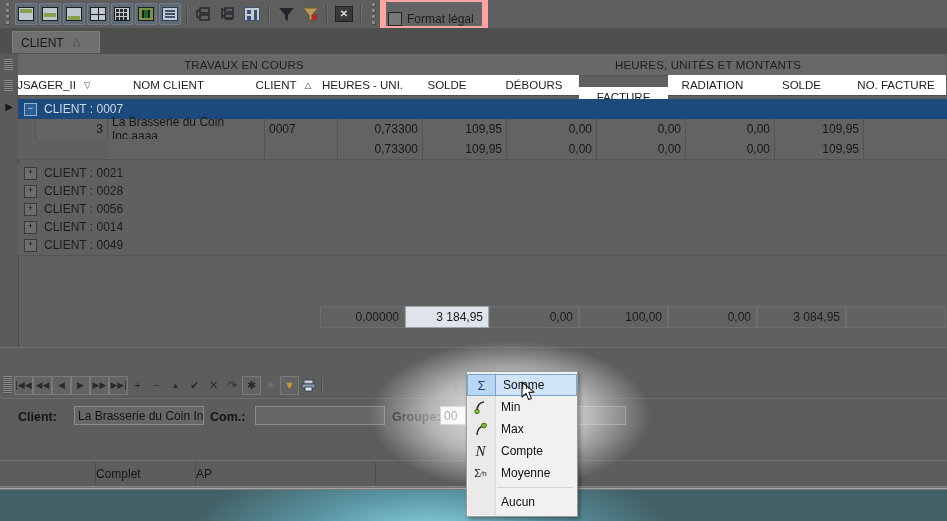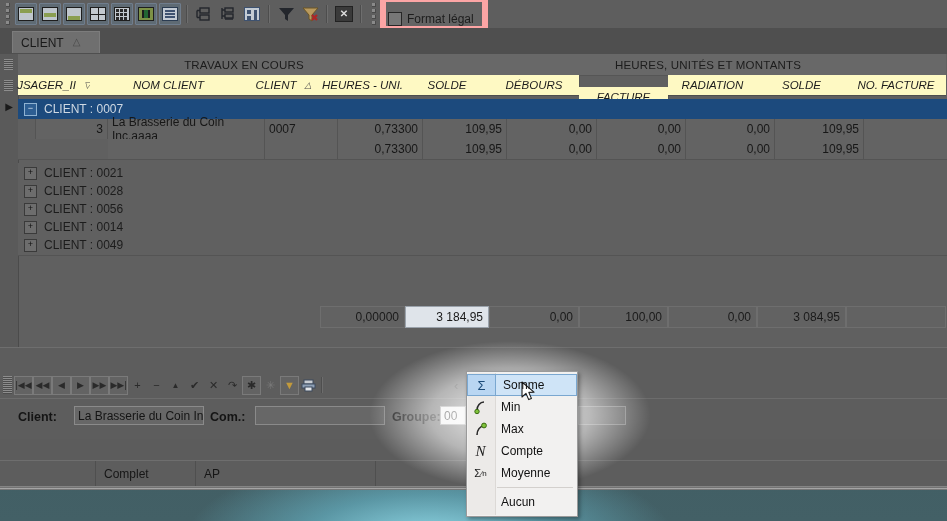--- a/index.html
+++ b/index.html
@@ -83,23 +83,23 @@
       repeating-linear-gradient(to bottom, #8d8d8d 0px,#8d8d8d 1px,#4d4d4d 1px,#4d4d4d 2px);
   }
   .bandhdr {
     position:absolute; height:21px; top:0;
     background:#686868; border-right:1px solid #565656; border-bottom:1px solid #565656;
     display:flex; align-items:center; justify-content:center;
     font-size:11.5px; color:#1c1c1c; letter-spacing:.2px;
   }
   .colhdr {
     position:absolute; height:20px; top:21px;
-    background:#fef9c3; border-right:1px solid #565656; border-bottom:1px solid #4e4e4e;
+    background:#ffffff; border-right:1px solid #565656; border-bottom:1px solid #4e4e4e;
     display:flex; align-items:center; justify-content:center; gap:8px;
-    font-size:11.5px; color:#1c1c1c;font-style:italic;
+    font-size:11.5px; color:#1c1c1c;
   }
   .colhdr .sortglyph { font-size:9px; color:#4a4a4a; }
   .grow { position:absolute; height:20px; left:18px; right:0; display:flex; }
   .grp-row {
     background:#1c4a7d; color:#cfd9e3; font-size:12px;
     display:flex; align-items:center; padding-left:6px; gap:7px;
     border-bottom:1px solid #4d4d4d;
   }
   .grp-row.collapsed { background:#606060; color:#1c1c1c; border-bottom:1px solid #545454; }
   .expander {
@@ -146,21 +146,21 @@
   .fld-input {
     position:absolute; top:7px; height:19px; box-sizing:border-box;
     background:#676767; border:1px solid #8a8a8a;
     font-size:12px; color:#141414;
     display:flex; align-items:center; padding:0 3px; overflow:hidden; white-space:nowrap;
   }
   .fld-input.light { background:#efefef; border:1px solid #9a9a9a; }
   
   #statusbar { position:absolute; left:0; top:460px; width:947px; height:26px; background:#5d5d5d; border-top:1px solid #6e6e6e; }
   .st-seg { position:absolute; top:0; height:25px; display:flex; align-items:center;
-    font-size:12px; color:#161616; padding-left:8px; border-left:1px solid #4f4f4f; box-sizing:border-box;}
+    font-size:12px; color:#161616; border-left:1px solid #4f4f4f; box-sizing:border-box;}
   #win-bottom-edge { position:absolute; left:0; top:486px; width:947px; height:4px;
     background:linear-gradient(180deg,#8d8d8d 0%,#6e6e6e 45%,#a9a9a9 60%,#606060 100%);}
   
   #glow {
     position:absolute; left:330px; top:320px; width:360px; height:190px;
     background: radial-gradient(ellipse 190px 100px at 50% 50%, rgba(255,255,255,0.92) 0%, rgba(255,255,255,0.55) 42%, rgba(255,255,255,0.0) 74%);
     pointer-events:none;
   }
   
   #ctxmenu {

